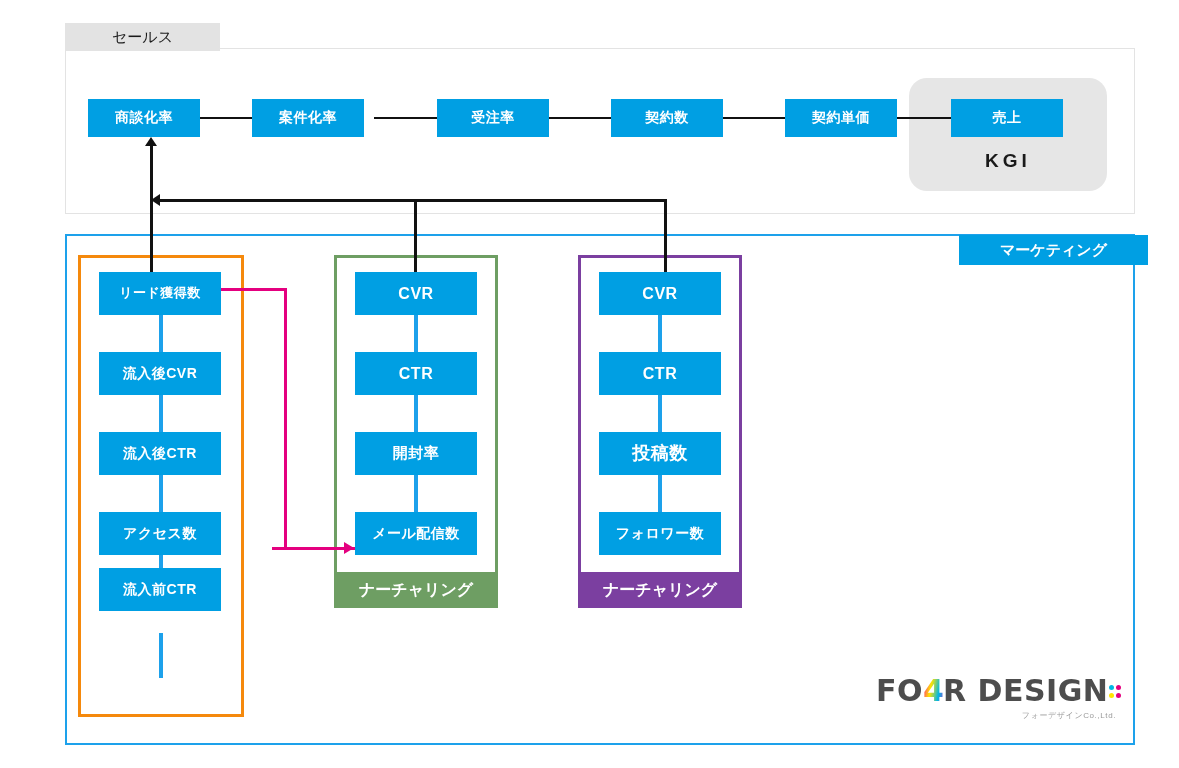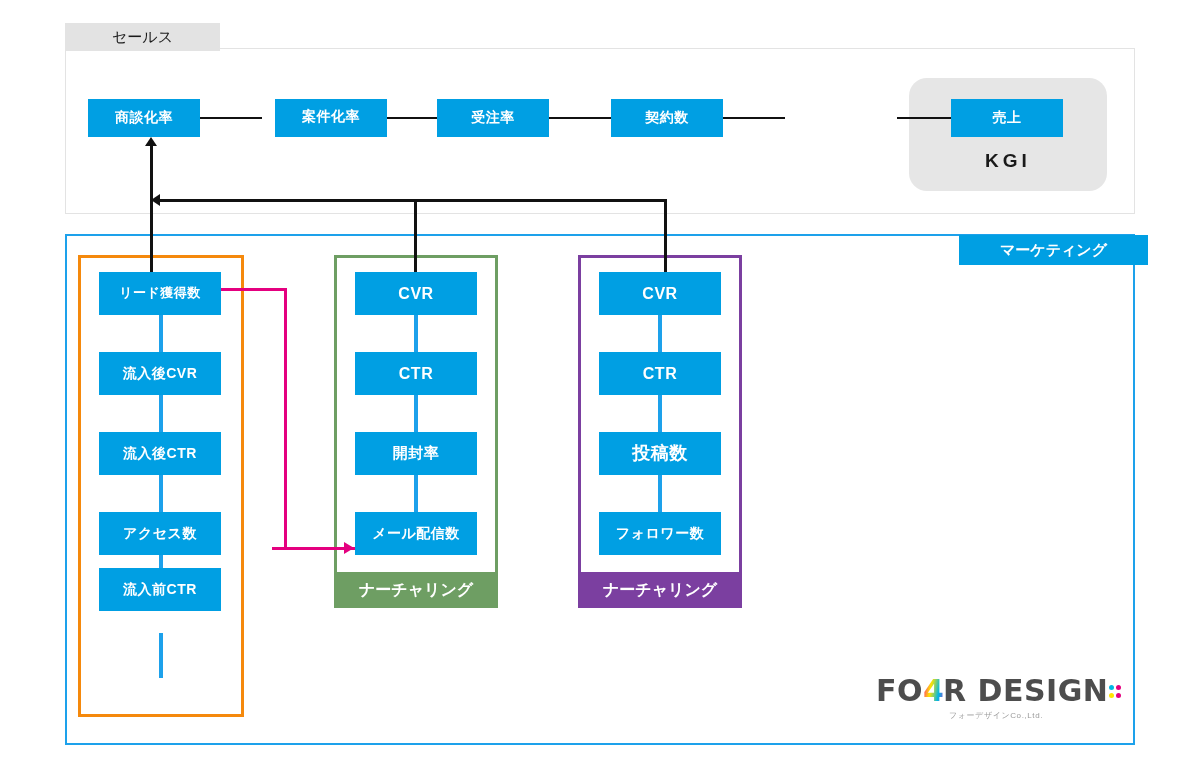--- a/index.html
+++ b/index.html
@@ -224,21 +224,21 @@
     font-family: "DejaVu Sans", sans-serif;
     font-size: 30px;
     font-weight: bold;
     letter-spacing: 0.5px;
     color: #4d4d4d;
     line-height: 1;
     white-space: nowrap;
   }
   #logo-sub {
     margin-top: 4px;
-    text-align: center;
+    text-align: right;
     font-size: 8px;
     color: #9a9a9a;
     letter-spacing: 0.6px;
     white-space: nowrap;
   }
   .logo-four-glyph {
     display: inline-block;
     position: relative;
     width: 20px;
     text-align: center;
@@ -270,23 +270,24 @@
 
 <div id="stage">
 
   <div id="sales-tab">セールス</div>
   <div id="sales-panel"></div>
 
   <div id="kgi-group"></div>
   <div id="kgi-label">KGI</div>
 
   <div class="kpi sales-kpi" style="left:88px;">商談化率</div>
-  <div class="kpi sales-kpi" style="left:275px;font-family:Liberation Mono, monospace;">案件化率</div>
+  <div class="kpi sales-kpi" style="left:252px;">案件化率</div>
   <div class="kpi sales-kpi" style="left:437px;">受注率</div>
   <div class="kpi sales-kpi" style="left:611px;">契約数</div>
+  <div class="kpi sales-kpi" style="left:785px;">契約単価</div>
   <div class="kpi sales-kpi" style="left:951px;">売上</div>
 
   <div class="sales-link" style="left:200px; width:62px;"></div>
   <div class="sales-link" style="left:374px; width:63px;"></div>
   <div class="sales-link" style="left:549px; width:62px;"></div>
   <div class="sales-link" style="left:723px; width:62px;"></div>
   <div class="sales-link" style="left:897px; width:54px;"></div>
 
   <div class="blk-v" style="left:150px; top:144px; height:136px;"></div>
   <div class="arrow-up" style="left:145px; top:137px;"></div>

